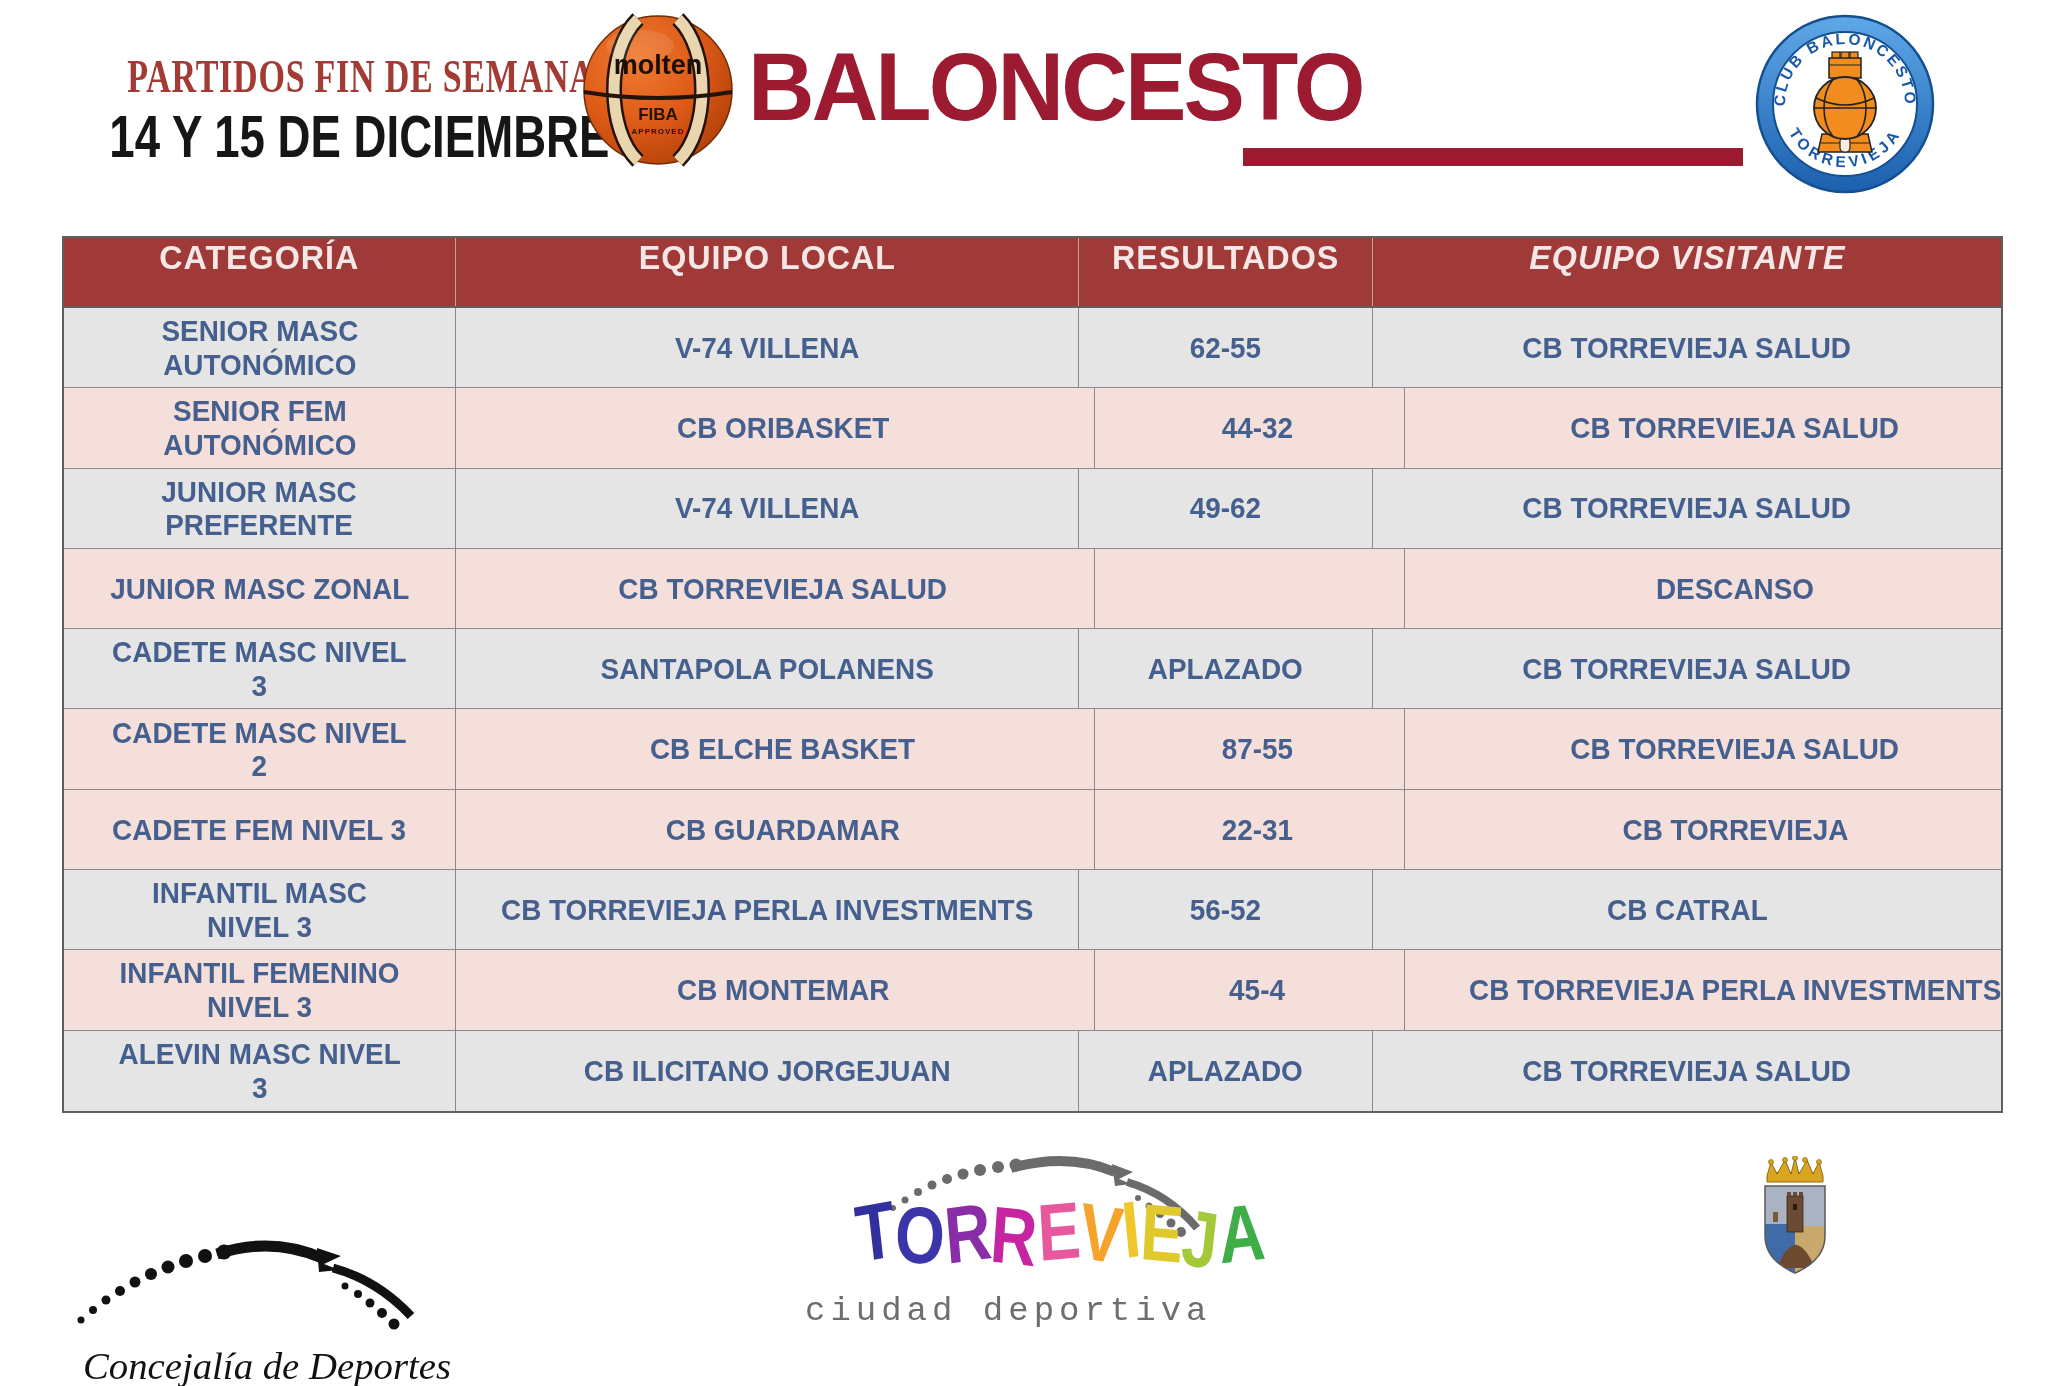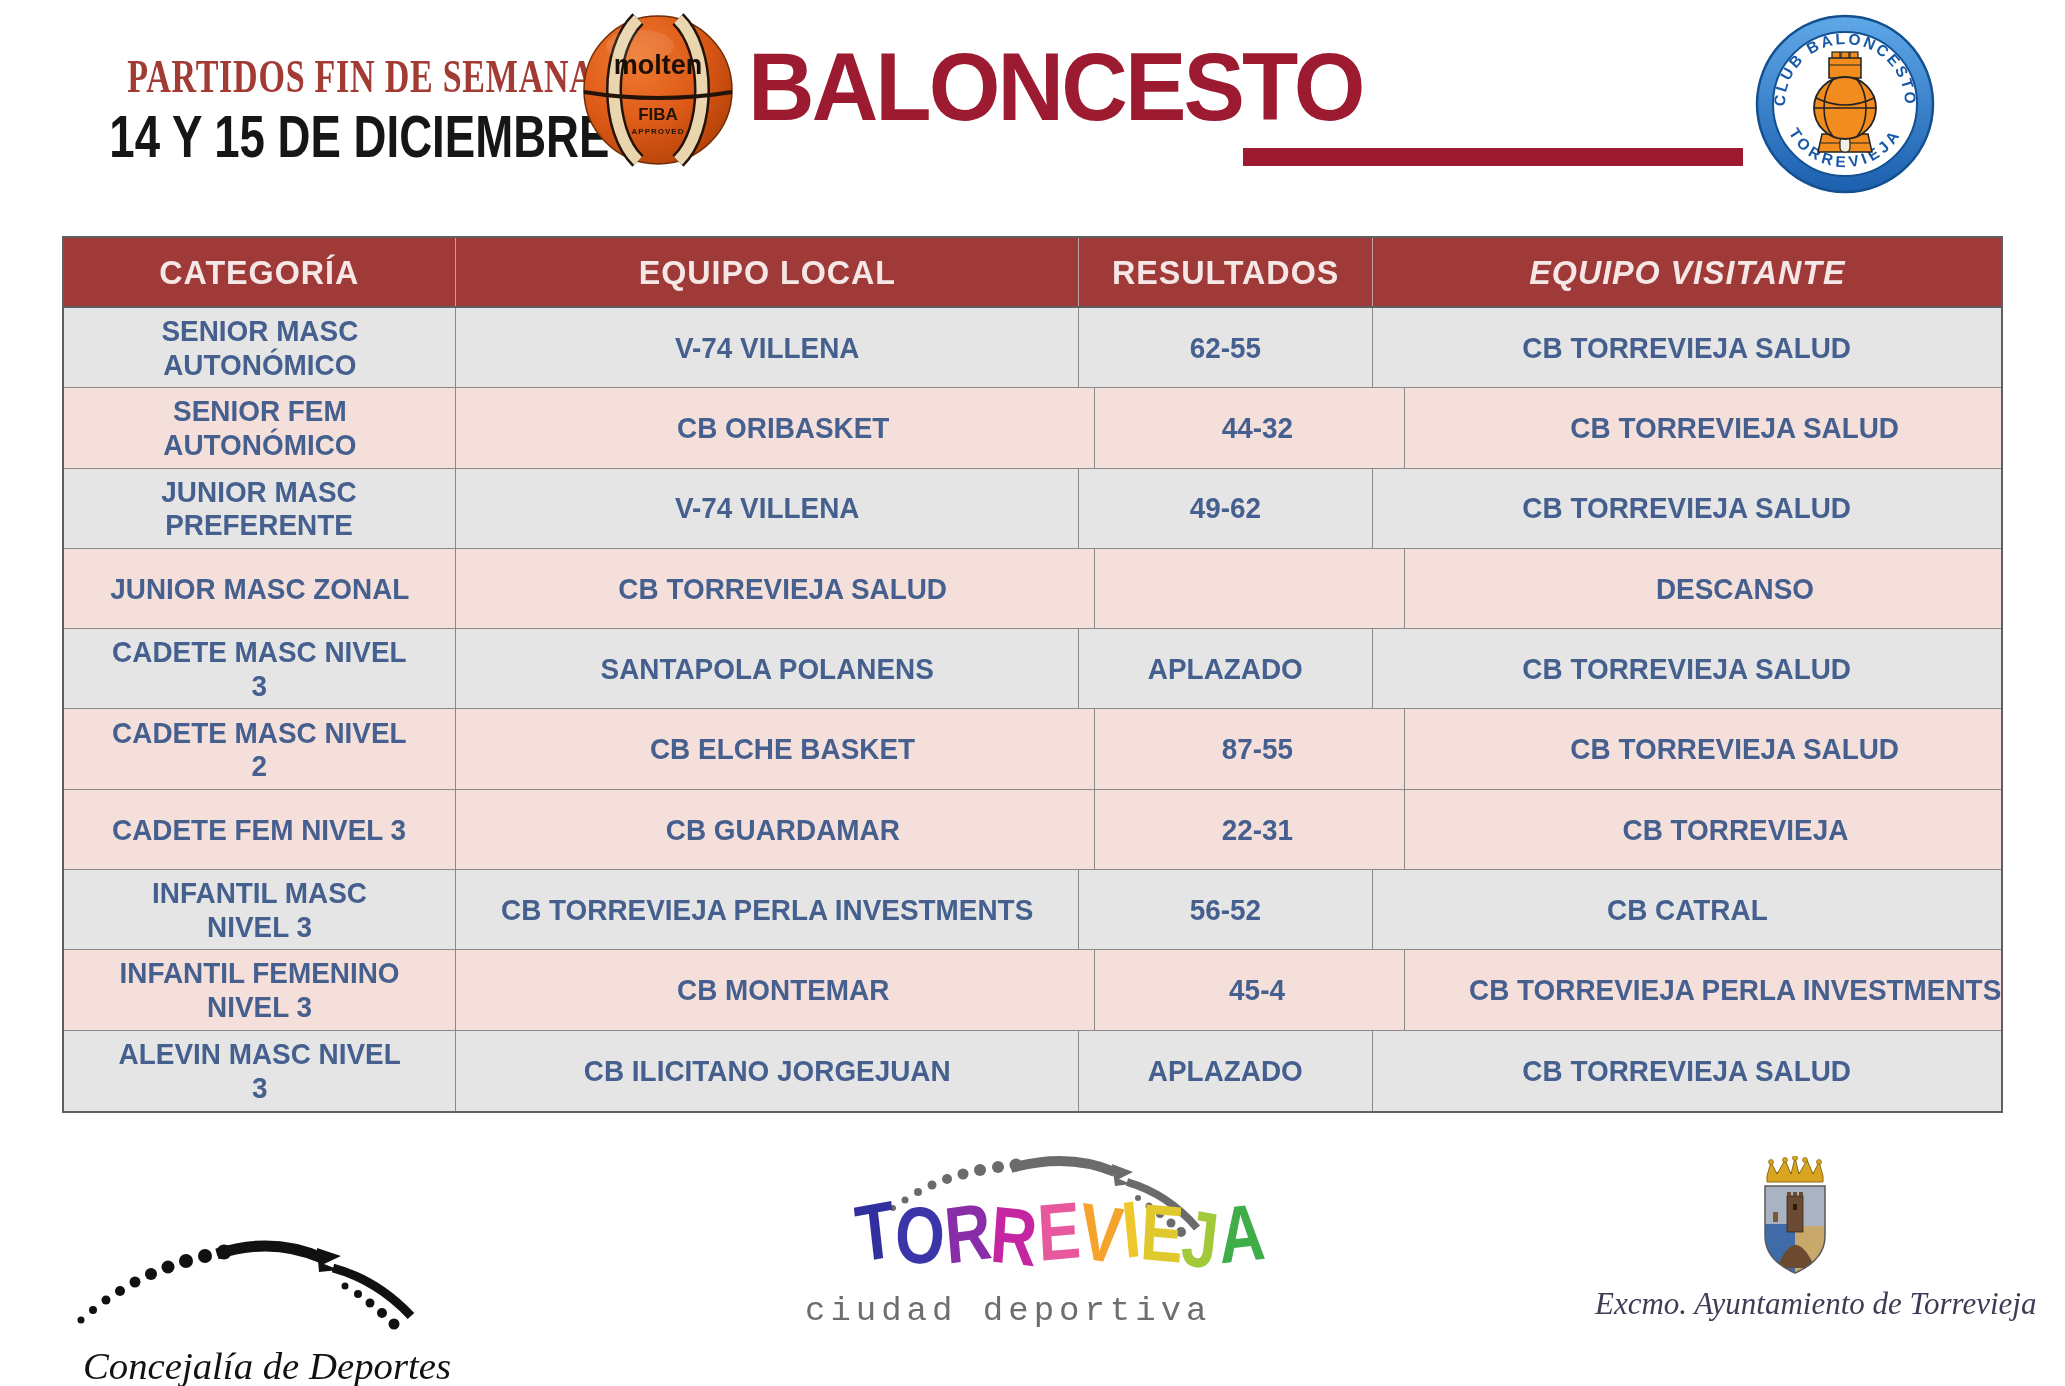--- a/index.html
+++ b/index.html
@@ -23,21 +23,21 @@
   .title-underline{position:absolute; left:1243px; top:148px; width:500px; height:18px;
     background:var(--maroon); z-index:1;}
   .ball-wrap{position:absolute; left:580px; top:12px; width:156px; height:156px;}
   .club-wrap{position:absolute; left:1753px; top:12px; width:184px; height:184px;}
 
   
   .results-table{position:absolute; left:62px; top:236px; width:1941px; height:877px;
     border:2px solid #5f5f5f; background:#fff;}
   .thead{display:grid; grid-template-columns:392px 623px 294px 628px; height:70px;
     background:var(--header-bg); border-bottom:2px solid #5f5f5f;}
-  .hcell{display:flex; align-items:center; justify-content:center; border-right:1px solid #C2A09F;
+  .hcell{display:flex; justify-content:center; border-right:1px solid #C2A09F;
     color:var(--header-text); font-weight:bold; font-size:34px; letter-spacing:1px;}
   .hcell:last-child{border-right:none;font-style:italic;}
   .hcell .cnd{transform:scaleX(0.95);}
   .trow{display:grid; grid-template-columns:392px 623px 294px 628px; height:80.3px;
     border-bottom:1px solid var(--grid); background:#e5e5e5;}
   .trow:last-child{border-bottom:none;}
   .trow.shaded{background:var(--row-pink);gap:16px;}
   .tcell{display:flex; align-items:center; justify-content:center; text-align:center;
     border-right:1px solid var(--grid); color:var(--cell-blue); font-weight:bold; font-size:30px;
     line-height:1.12; overflow:hidden;}
@@ -374,16 +374,15 @@
         <path d="M 24,112 Q 42,66 62,112 Z" fill="#6B4A30"></path>
         <rect x="34" y="40" width="16" height="36" fill="#6A4A32" stroke="#3A2A1A" stroke-width="0.8"></rect>
         <rect x="34" y="36" width="4" height="4" fill="#6A4A32"></rect>
         <rect x="40" y="36" width="4" height="4" fill="#6A4A32"></rect>
         <rect x="46" y="36" width="4" height="4" fill="#6A4A32"></rect>
         <rect x="40" y="48" width="4" height="6" fill="#2A1A10"></rect>
         <rect x="20" y="56" width="5" height="10" fill="#7A5A3A"></rect>
       </g>
       <path d="M 12,30 H 72 V 80 Q 72 104 42 117 Q 12 104 12 80 Z" fill="none" stroke="#5A5A5A" stroke-width="1.5"></path>
     </svg>
-    <div class="txt">Excmo. Ayuntamiento de Torrevieja</div>
   </div>
 
 </div>
 
 </body></html>

